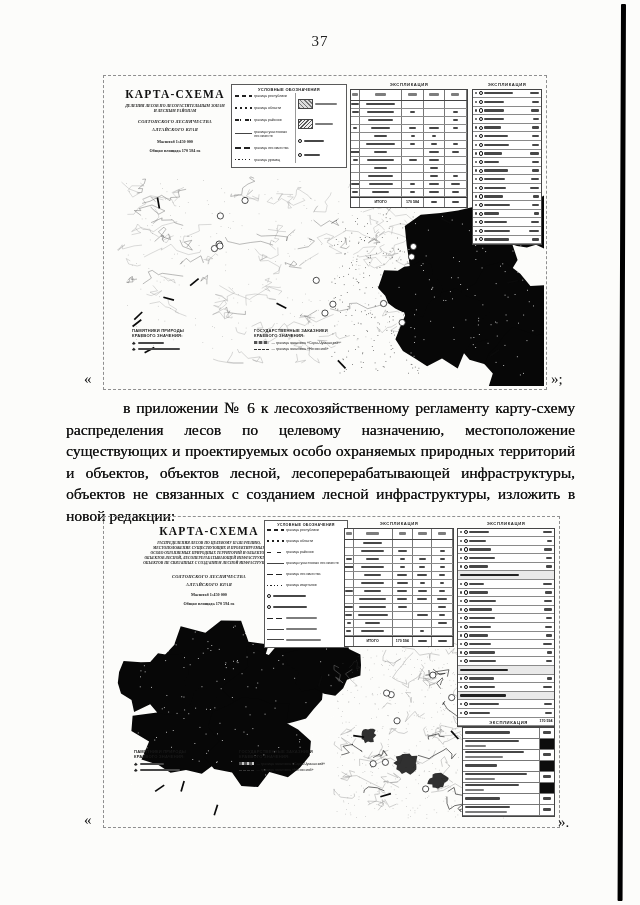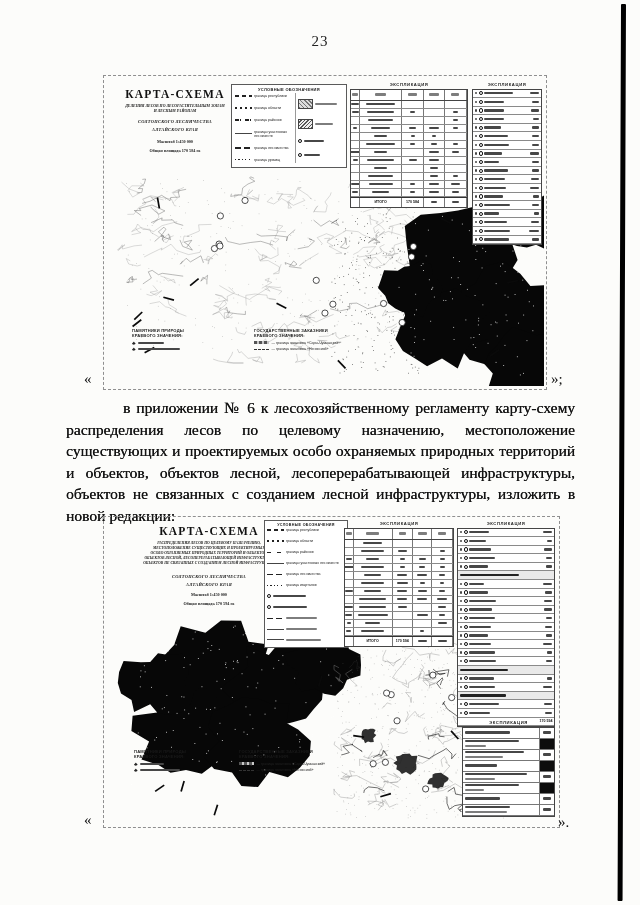--- a/index.html
+++ b/index.html
@@ -83,21 +83,21 @@
   .quote{position:absolute;font-size:15px;color:#111;font-family:"Liberation Serif",serif}
   #paragraph{position:absolute;left:66px;top:397px;width:509px;font-size:15.5px;
     line-height:21.6px;text-align:justify;text-indent:57px;color:#141414;
     text-shadow:.25px 0 0 currentColor}
   svg{display:block}
 </style>
 </head>
 <body>
 
 <div id="scan-bar"></div>
-<div id="page-number">23</div>
+<div id="page-number">37</div>
 
 <div class="figure" id="fig1" style="left:103px;top:75px;width:442px;height:313px">
 
   <svg id="map1" class="abs" style="left:2px;top:92px" width="438" height="218" viewBox="0 0 438 218">
       <path d="M285.5 66.3 L286.6 60.3 L287.2 58.8 L283.5 58.6 L294.3 55.7 L302.4 57.0 L298.5 51.9" fill="none" stroke="#9a9a9a" stroke-width="0.45" opacity="0.8"></path>
       <path d="M265.0 57.0 L264.0 51.8 L263.9 46.9 L264.6 51.1 L272.3 53.9 L269.9 55.0 L275.1 58.2 L278.5 62.0" fill="none" stroke="#9a9a9a" stroke-width="0.45" opacity="0.8"></path>
       <path d="M264.2 97.6 L268.3 99.9 L275.0 97.6 L278.8 96.7 L284.5 90.2 L282.8 89.6" fill="none" stroke="#9a9a9a" stroke-width="0.45" opacity="0.8"></path>
       <path d="M40.5 126.3 L45.2 127.7 L55.8 122.7 L50.2 127.3 L44.0 124.2 L51.5 122.8 L46.9 117.4" fill="none" stroke="#9a9a9a" stroke-width="0.45" opacity="0.8"></path>
       <path d="M108.6 134.7 L120.8 132.0 L115.6 128.4 L109.3 126.4 L116.2 128.0 L121.7 133.2 L121.1 128.5 L128.5 124.8 L122.5 118.8" fill="none" stroke="#9a9a9a" stroke-width="0.45" opacity="0.8"></path>
       <path d="M247.2 86.5 L252.3 83.9 L252.7 83.6 L257.2 79.5 L269.7 78.5 L263.3 85.5 L261.5 85.7" fill="none" stroke="#9a9a9a" stroke-width="0.45" opacity="0.8"></path>

